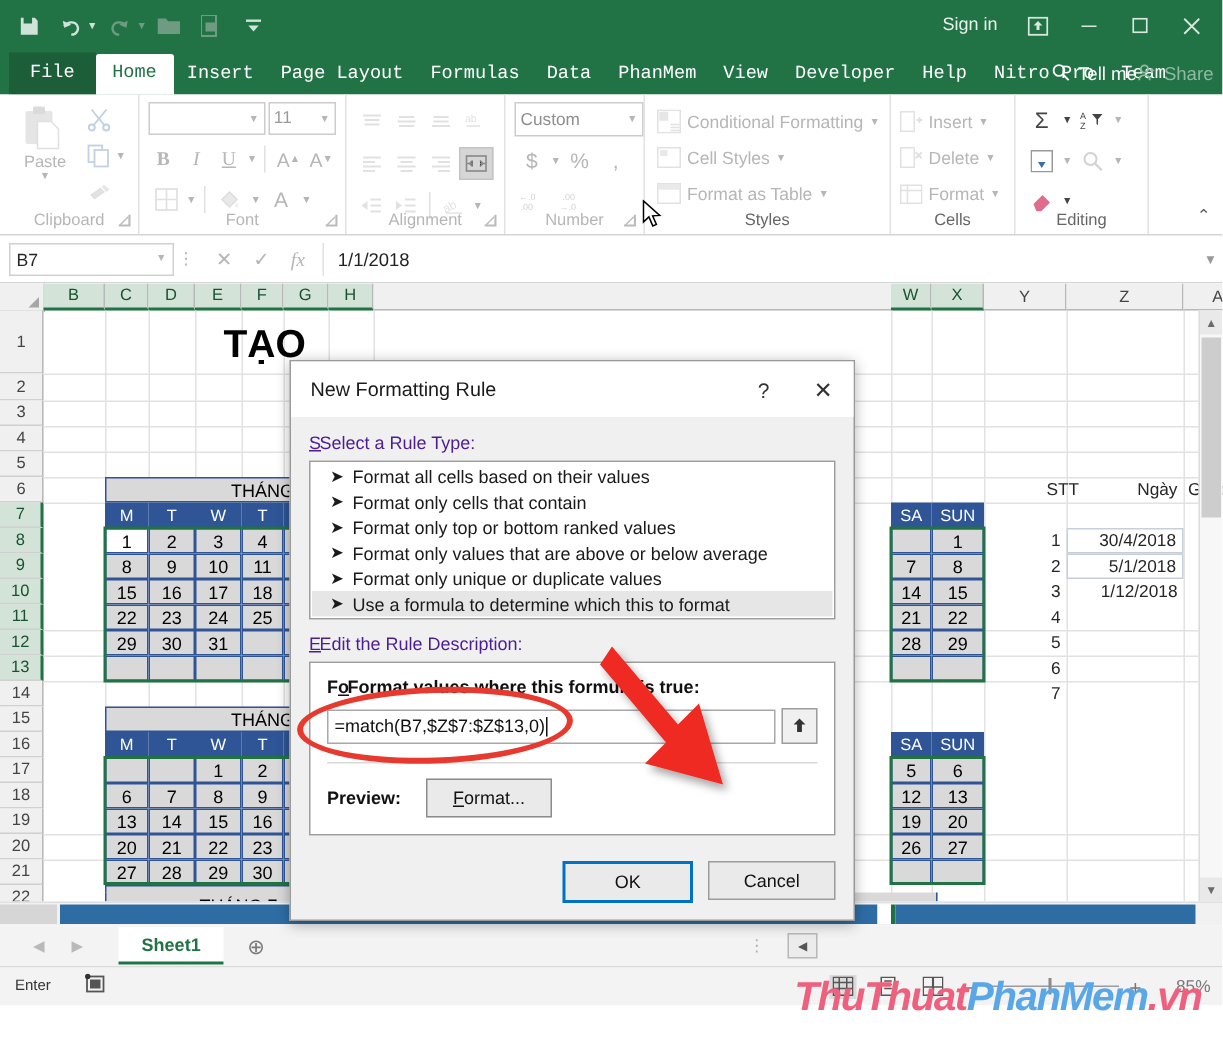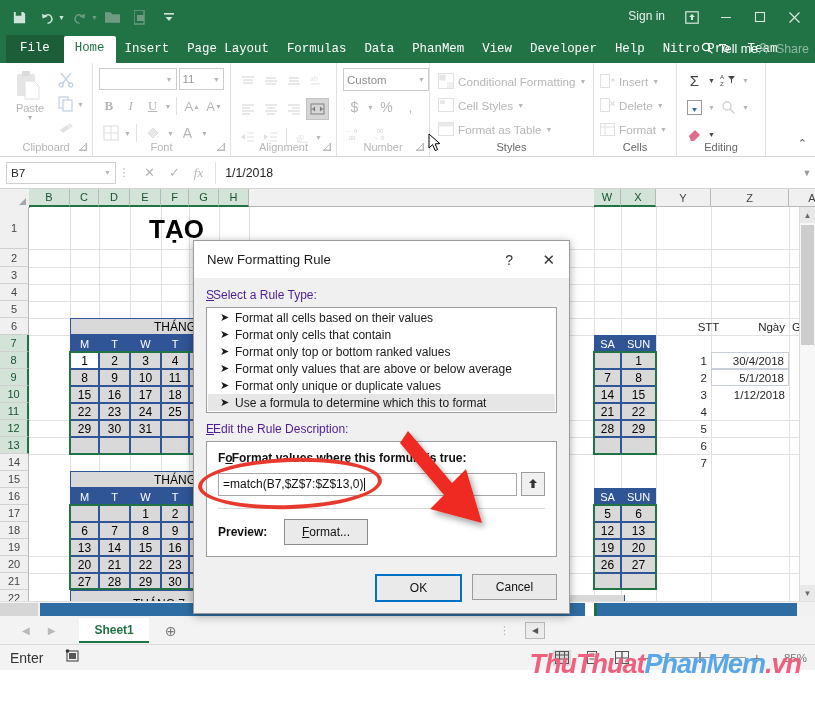--- a/index.html
+++ b/index.html
@@ -106,21 +106,21 @@
   .hs-mark{position:absolute;left:594px;top:1px;width:3px;height:13px;background:#1e7145;}
 
   .tabbar2{height:27px;background:#f3f3f3;display:flex;align-items:center;position:relative;border-bottom:1px solid #dadada;}
   .navarrows{display:flex;gap:18px;padding-left:22px;color:#b9b9b9;font-size:10px;}
   .sheettab{margin-left:24px;background:#fff;color:#217346;font-weight:bold;font-size:12px;padding:5px 15px 4px;border-bottom:2px solid #217346;}
   .addsheet{margin-left:16px;color:#7a7a7a;font-size:14px;}
   .tb2dots{position:absolute;right:305px;color:#b0b0b0;font-size:11px;}
   .tb2arrow{position:absolute;right:270px;width:18px;height:15px;border:1px solid #b9b9b9;background:#ececec;display:flex;align-items:center;justify-content:center;font-size:8px;color:#555;}
 
   .statusbar{height:25px;background:#f3f3f3;display:flex;align-items:center;position:relative;}
-  .sb-mode{margin-left:10px;font-size:14px;color:#333;}
+  .sb-mode{margin-left:10px;font-size:10px;color:#333;}
   .sb-rec{margin-left:22px;color:#4a4a4a;}
   .sb-right{position:absolute;right:8px;display:flex;align-items:center;gap:12px;}
   .vbtn{width:18px;height:16px;display:flex;align-items:center;justify-content:center;color:#6e6e6e;}
   .vbtn.active{background:#dadada;}
   .zslider{display:flex;align-items:center;gap:7px;color:#777;}
   .ztrack{width:88px;height:1px;background:#9b9b9b;position:relative;}
   .zknob{position:absolute;left:41px;top:-5px;width:2px;height:11px;background:#8a8a8a;}
   .zpct{font-size:11.5px;color:#777;width:34px;text-align:right;}
 
   

